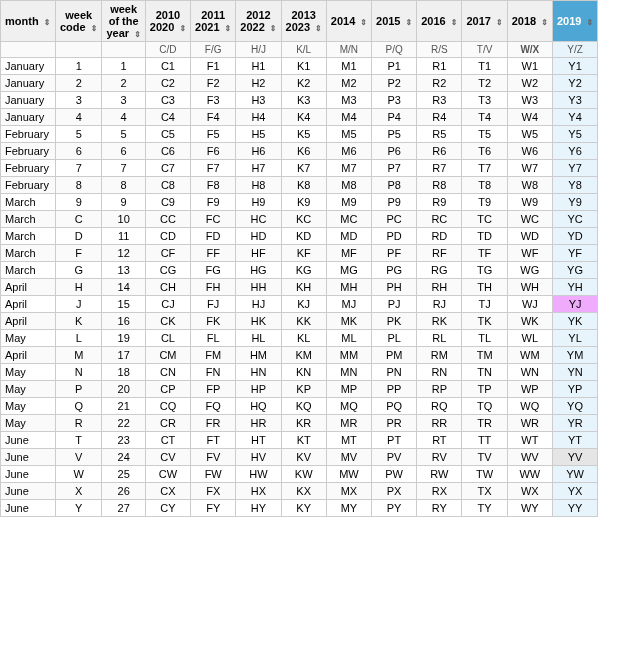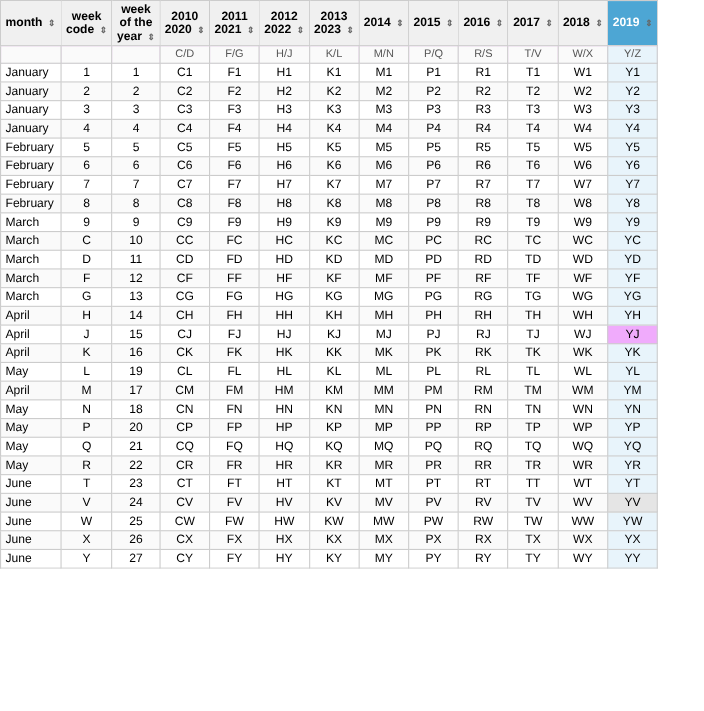--- a/index.html
+++ b/index.html
@@ -31,21 +31,21 @@
     }
     th .sort-arrows {
       font-size: 8px;
       margin-left: 2px;
       color: #666;
     }
     .header-top {
       background: #f0f0f0;
     }
     .header-sub {
-      background: #f0abfc;
+      background: #0ea5e9;
       font-size: 10px;
       color: #555;
       margin-top: 38px;
     }
     td:first-child, th:first-child {
       text-align: left;
       min-width: 55px;
     }
     tr:nth-child(even) td {
       background: #fafafa;
@@ -80,21 +80,21 @@
           <td style="font-weight: normal;"></td>
           <td style="font-weight: normal;"></td>
           <td style="font-weight: normal;">C/D</td>
           <td style="font-weight: normal;">F/G</td>
           <td style="font-weight: normal;">H/J</td>
           <td style="font-weight: normal;">K/L</td>
           <td style="font-weight: normal;">M/N</td>
           <td style="font-weight: normal;">P/Q</td>
           <td style="font-weight: normal;">R/S</td>
           <td style="font-weight: normal;">T/V</td>
-          <td style="font-weight: normal;">W/X</td>
+          <td style="font-weight: bold;">W/X</td>
           <td style="background: rgb(232, 244, 251); font-weight: normal;">Y/Z</td>
         </tr>
     </thead>
     <tbody>
     <tr>
           <td style="text-align: left;">January</td>
           <td>1</td>
           <td>1</td>
           <td>C1</td>
           <td>F1</td>

